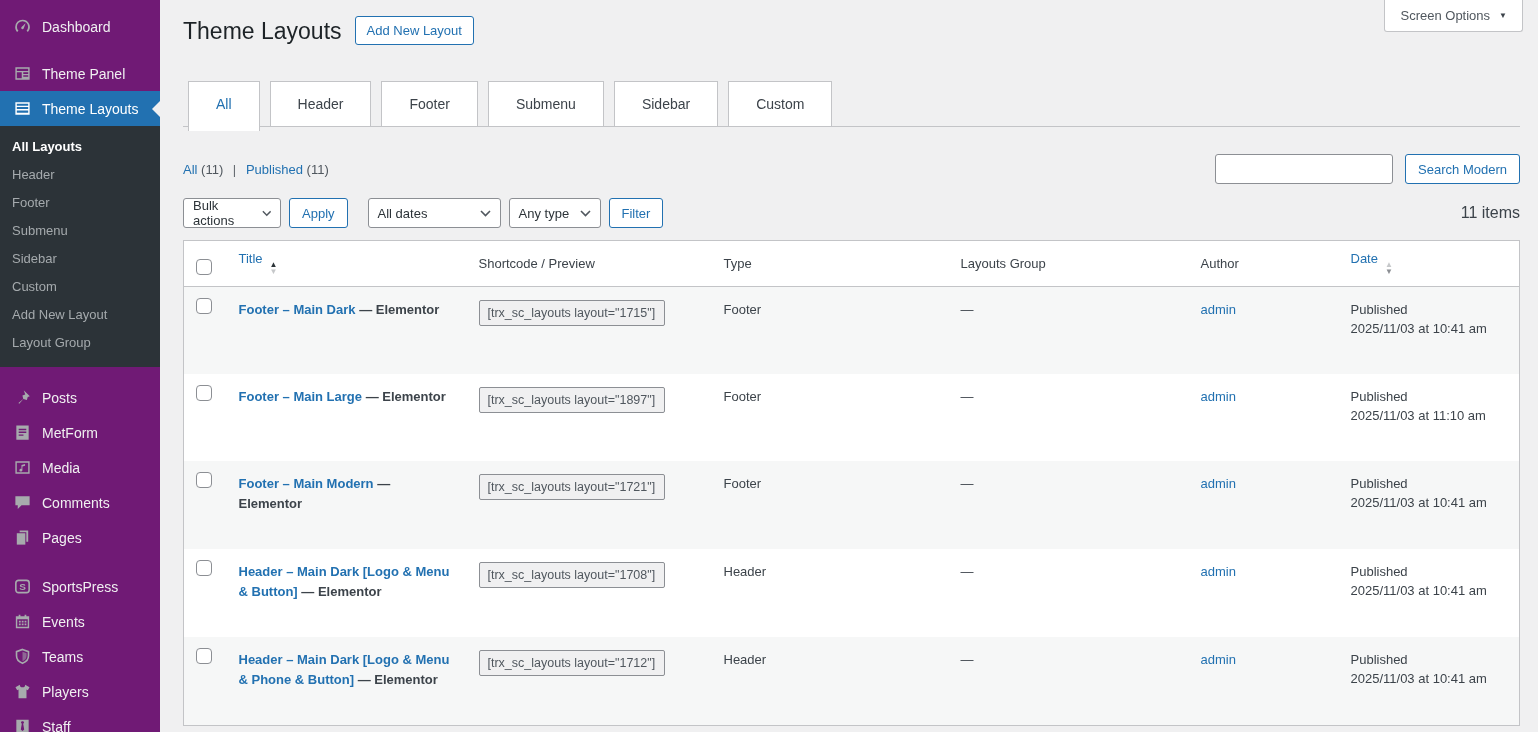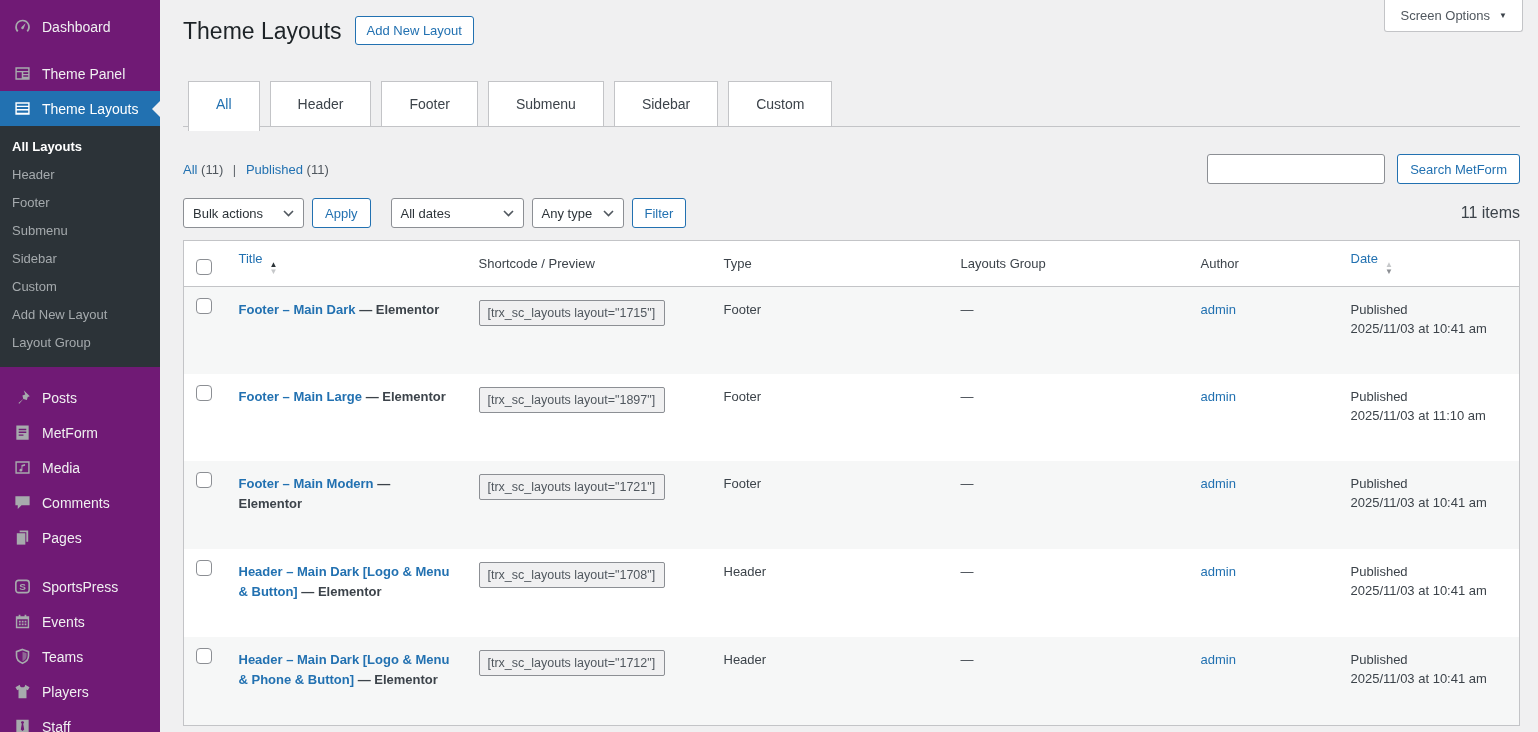--- a/index.html
+++ b/index.html
@@ -78,21 +78,21 @@
   }
 
   
   .toolbar-row { display:flex; justify-content:space-between; align-items:center; margin-top:14px; }
   .toolbar-left { display:flex; gap:8px; align-items:center; }
   .select {
     display:inline-flex; align-items:center; justify-content:space-between; gap:8px;
     background:#fff; border:1px solid #8c8f94; border-radius:3px; height:30px;
     padding:0 9px; font-size:13px; color:#2c3338; cursor:pointer;
   }
-  .select.w-bulk { width:121px; }
+  .select.w-bulk { width:98px; }
   .select.w-dates { width:133px; margin-left:12px; }
   .select.w-types { width:92px; }
   .items-count { font-size:16px; color:#3c434a; }
 
   
   table.list-table {
     margin-top:12px; width:100%; border-collapse:collapse;
     background:#fff; border:1px solid #c3c4c7;
   }
   .list-table thead th {
@@ -343,21 +343,21 @@
     <div class="views-row">
       <div class="views">
         <a>All</a>
         <span class="count">(11)</span>
         <span class="sep">|</span>
         <a>Published</a>
         <span class="count">(11)</span>
       </div>
       <div class="search-box">
         <input class="search-input" type="text" value="" style="">
-        <button class="wp-button">Search MetForm</button>
+        <button class="wp-button">Search Modern</button>
       </div>
     </div>
 
     <div class="toolbar-row">
       <div class="toolbar-left">
         <div class="select w-bulk">
           <span>Bulk actions</span>
           <svg width="11" height="7" viewBox="0 0 11 7">
               <path fill="none" stroke="#50575e" stroke-width="1.6" d="M1 1l4.5 4.5L10 1"></path>
             </svg>

